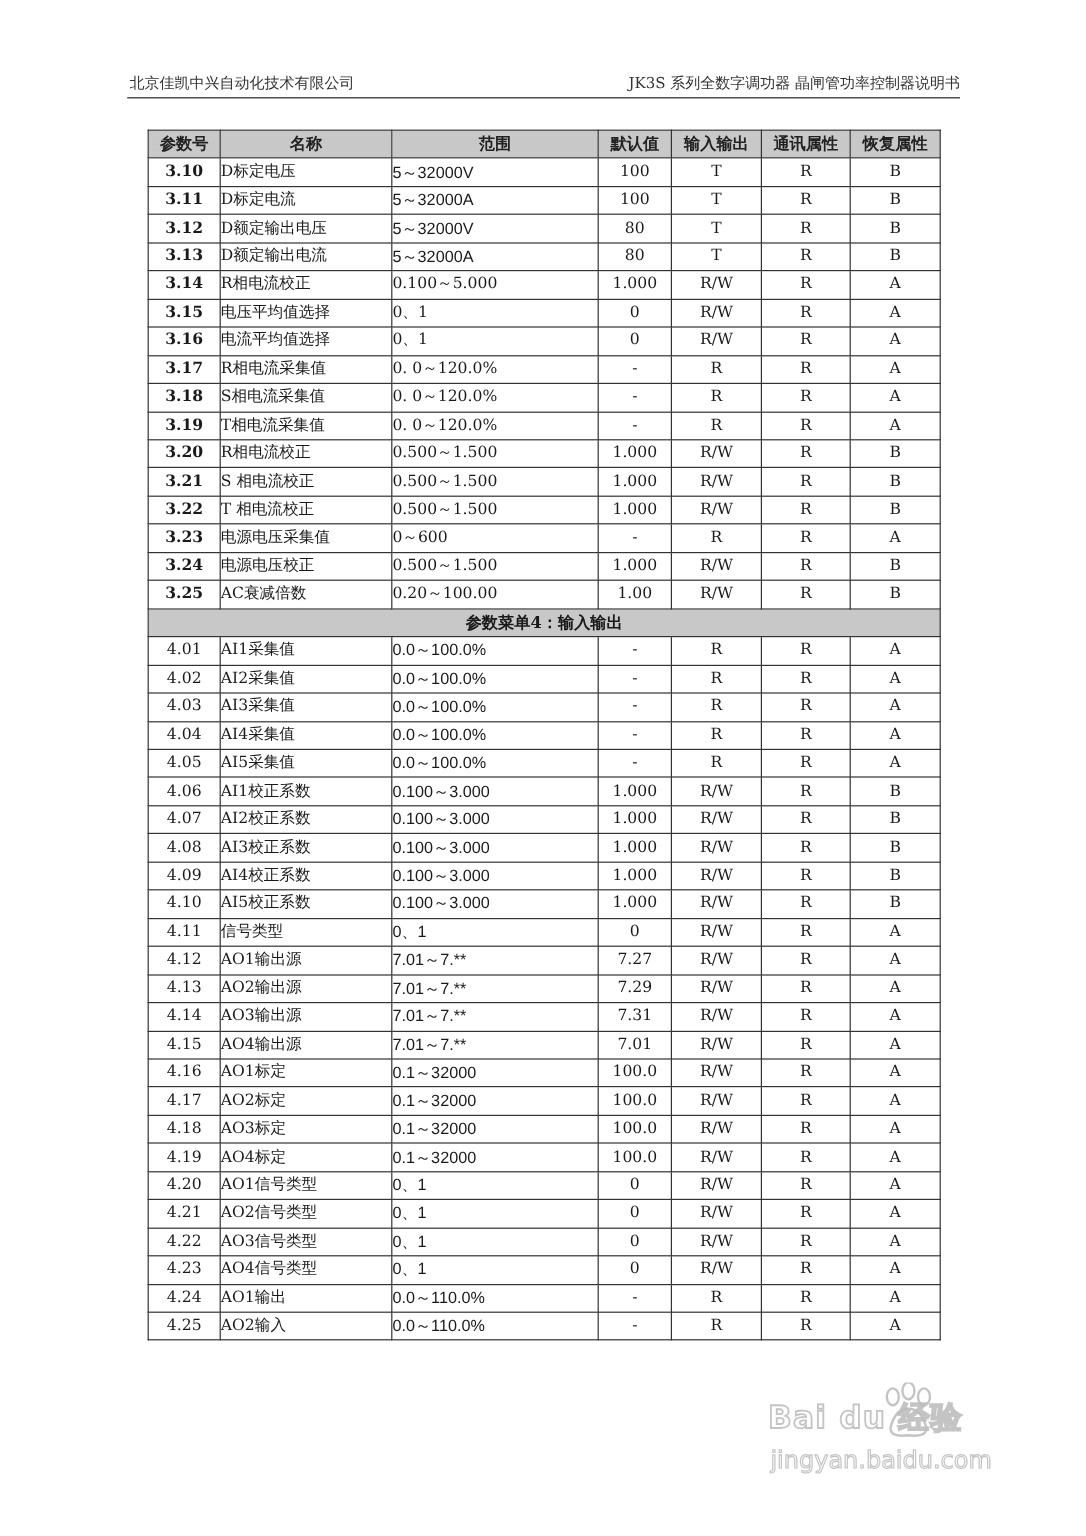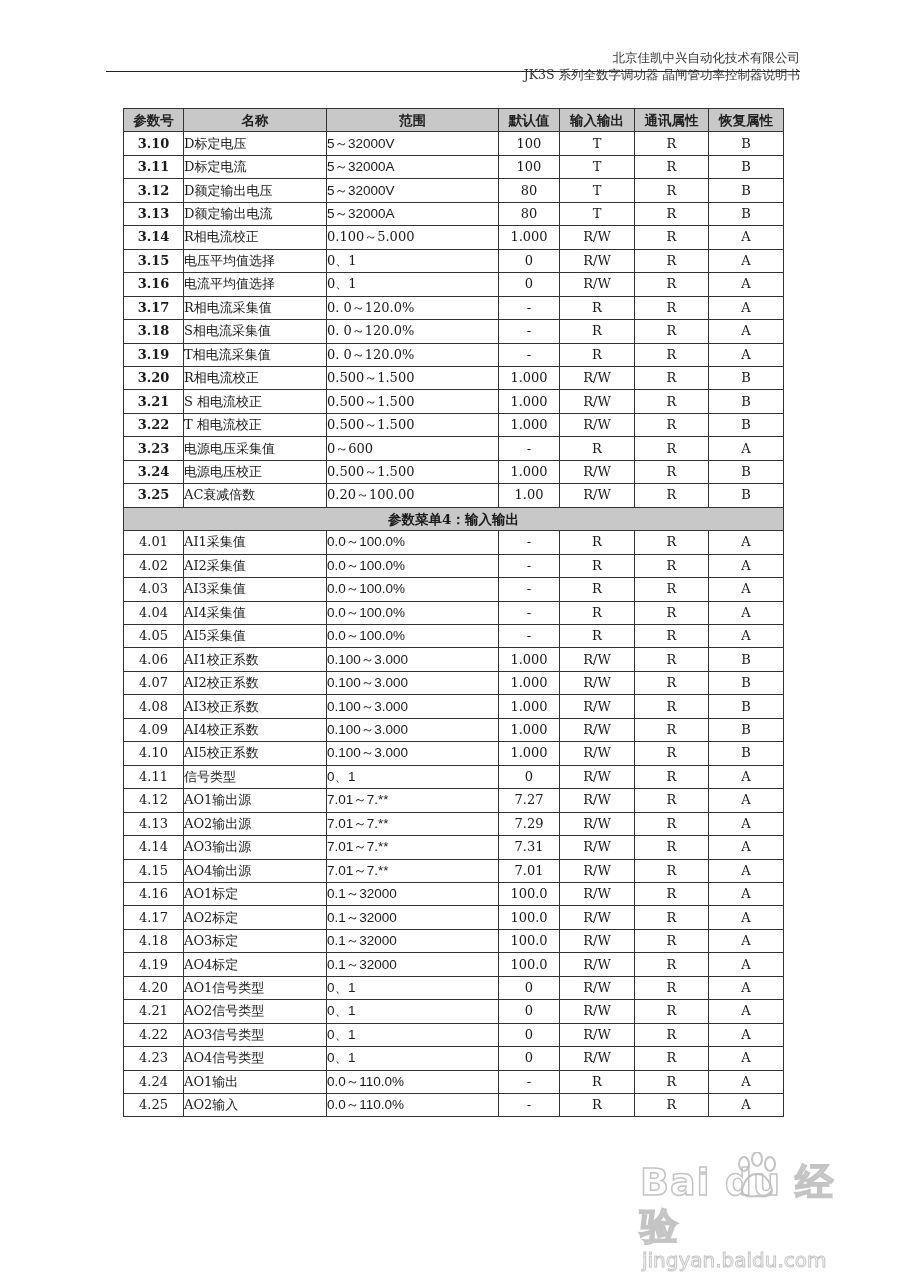--- a/index.html
+++ b/index.html
@@ -11,32 +11,31 @@
       width: 905px;
       height: 1280px;
       position: relative;
       overflow: hidden;
       font-family: "DejaVu Serif", "Liberation Serif", serif;
       color: #1a1a1a;
     }
     .page-header {
       position: absolute;
       left: 106px;
-      top: 50px;
+      top: 60px;
       width: 694px;
       height: 22px;
       border-bottom: 1.5px solid #222;
       display: flex;
       justify-content: space-between;
       align-items: flex-end;
       font-size: 12.5px;
       color: #333;
       padding-bottom: 3px;
       box-sizing: border-box;
-      flex-direction: column;
     }
     .page-header .left { padding-left: 2px; }
     .page-header .right { padding-right: 0px; margin-left: 28px; }
 
     table.param-table {
       position: absolute;
       left: 123px;
       top: 108px;
       width: 660px;
       border-collapse: collapse;
@@ -85,21 +84,21 @@
       position: absolute;
       left: 640px;
       top: 1160px;
       width: 230px;
       height: 90px;
       color: rgba(200,200,200,0.75);
       font-family: "DejaVu Sans", "Liberation Sans", sans-serif;
       pointer-events: none;
     }
     .watermark .logo {
-      font-size: 38px;
+      font-size: 26px;
       font-weight: bold;
       letter-spacing: 1px;
       -webkit-text-stroke: 1.5px rgba(190,190,190,0.9);
       color: rgba(255,255,255,0.6);
       line-height: 44px;
     }
     .watermark .url {
       font-size: 20px;
       -webkit-text-stroke: 1px rgba(190,190,190,0.9);
       color: rgba(255,255,255,0.6);

